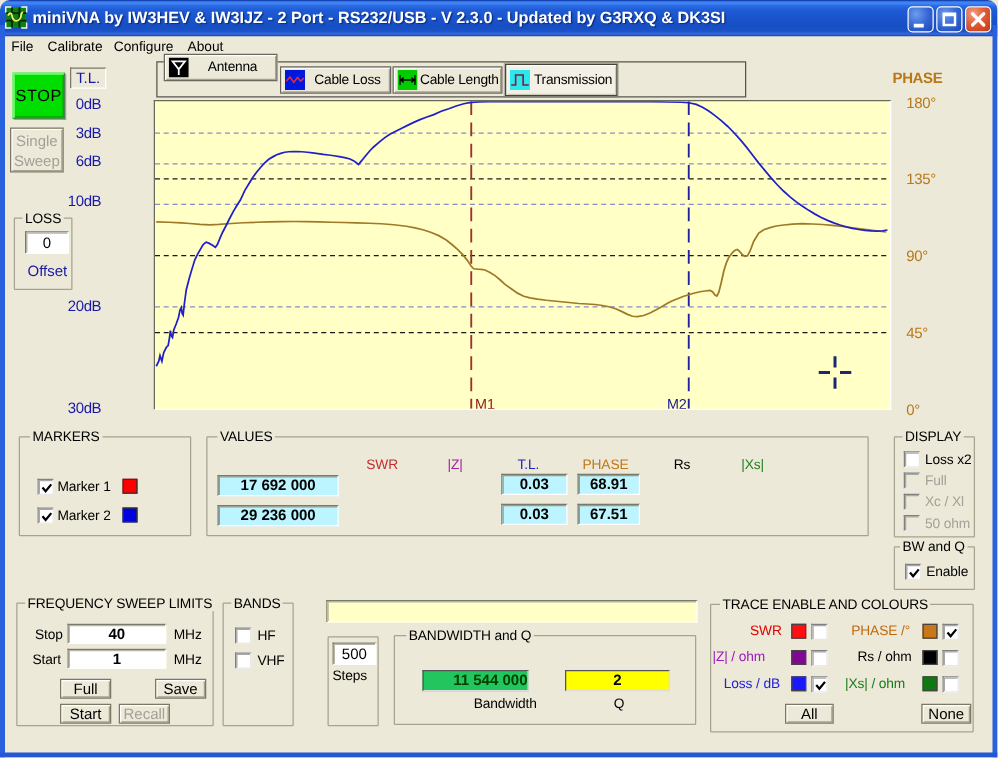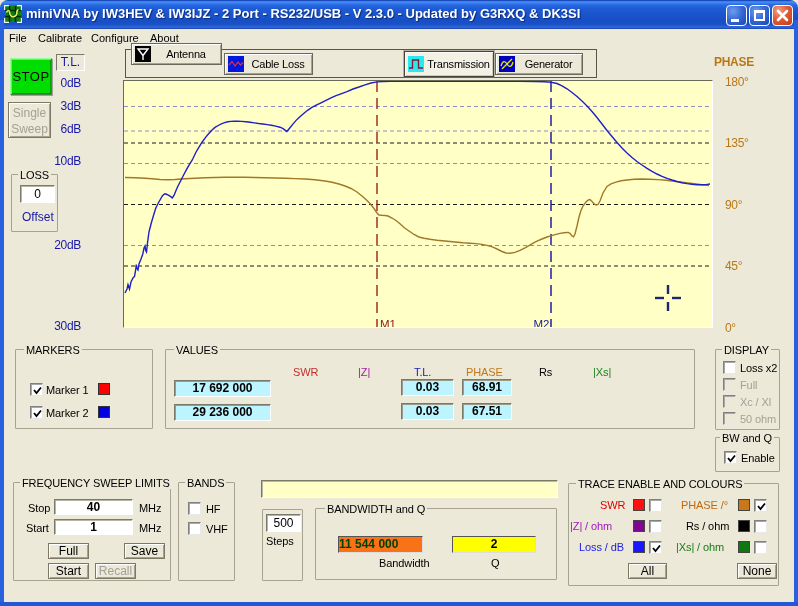--- a/index.html
+++ b/index.html
@@ -98,33 +98,33 @@
       </svg>
     <span>Antenna</span>
   </div>
   <div class="abs tabbtn" style="left:224px;top:53px;width:89px;">
     <svg width="16" height="16" viewBox="0 0 16 16">
         <rect width="16" height="16" fill="#0018DD"></rect>
         <path d="M1 9 L4 5.5 L7 10 L10 6 L12.5 9 L15 6.5" stroke="#E03040" stroke-width="1.2" fill="none"></path>
       </svg>
     <span>Cable Loss</span>
   </div>
+  <div class="abs tabbtn" style="left:314px;top:53px;width:88px;">
+    <svg width="16" height="16" viewBox="0 0 16 16">
+        <rect width="16" height="16" fill="#00CC00"></rect>
+        <path d="M2 4 V12 M14 4 V12 M2 8 H14 M5 6 L2.5 8 L5 10 M11 6 L13.5 8 L11 10" stroke="#000" stroke-width="1.1" fill="none"></path>
+      </svg>
+    <span>Cable Length</span>
+  </div>
   <div class="abs tabbtn sel" style="left:404px;top:51px;width:90px;height:26px;">
     <svg width="16" height="16" viewBox="0 0 16 16">
         <rect width="16" height="16" fill="#28E8F0"></rect>
         <path d="M1 12 H4.5 V4 H10.5 V12 H15" stroke="#881830" stroke-width="1.3" fill="none"></path>
       </svg>
     <span>Transmission</span>
-  </div>
-  <div class="abs tabbtn" style="left:495px;top:53px;width:88px;">
-    <svg width="16" height="16" viewBox="0 0 16 16">
-        <rect width="16" height="16" fill="#0000B8"></rect>
-        <path d="M2 10 C3.5 4.5 6 4.5 8 8 C10 11.5 12.5 11.5 14 6 M3 13 L13 3" stroke="#E8E800" stroke-width="1.3" fill="none"></path>
-      </svg>
-    <span>Generator</span>
   </div>
 
   <div class="abs phl" style="left:714px;top:55px;font-weight:bold;">PHASE</div>
   <div class="abs phl" style="left:725px;top:75px;">180°</div>
   <div class="abs phl" style="left:725px;top:136px;">135°</div>
   <div class="abs phl" style="left:725px;top:198px;">90°</div>
   <div class="abs phl" style="left:725px;top:259px;">45°</div>
   <div class="abs phl" style="left:725px;top:321px;">0°</div>
 
   <div class="abs" style="left:123px;top:80px;width:590px;height:248px;border:1px solid;border-color:#6A6A5A #FFFFFF #FFFFFF #6A6A5A;background:#FFFFC6;">
@@ -236,21 +236,21 @@
 
   <div class="abs" style="left:261px;top:480px;width:297px;height:18px;background:#FFFFC6;border:1px solid;border-color:#7A7A6A #fff #fff #7A7A6A;box-shadow:inset 1px 1px 0 #B8B5A5;"></div>
 
   <div class="abs grp" style="left:262px;top:509px;width:41px;height:72px;">
     <div class="abs inp" style="left:3px;top:4px;width:35px;height:18px;font-size:12px;line-height:16px;">500</div>
     <div class="abs lbl" style="left:3px;top:25px;">Steps</div>
   </div>
 
   <div class="abs grp" style="left:315px;top:508px;width:242px;height:72px;">
     <div class="grplabel" style="left:9px;">BANDWIDTH and Q</div>
-    <div class="abs" style="left:22px;top:27px;width:85px;height:17px;background:#f97316;border:1px solid #555;border-color:#555 #ddd #ddd #555;text-align:left;font-weight:bold;font-size:12px;color:#004000;line-height:15px;">11 544 000</div>
+    <div class="abs" style="left:22px;top:27px;width:85px;height:17px;background:#22c55e;border:1px solid #555;border-color:#555 #ddd #ddd #555;text-align:right;font-weight:bold;font-size:12px;color:#004000;line-height:15px;">11 544 000</div>
     <div class="abs lbl" style="left:39px;top:48px;padding-left:24px;">Bandwidth</div>
     <div class="abs" style="left:136px;top:27px;width:84px;height:17px;background:#FFFF00;border:1px solid #555;border-color:#555 #ddd #ddd #555;text-align:center;font-weight:bold;font-size:12px;color:#000;line-height:15px;">2</div>
     <div class="abs lbl" style="left:175px;top:48px;">Q</div>
   </div>
 
   <div class="abs grp" style="left:568px;top:483px;width:211px;height:103px;">
     <div class="grplabel" style="left:7px;">TRACE ENABLE AND COLOURS</div>
     <div class="abs lbl" style="left:31px;top:15px;color:#E00000;">SWR</div>
     <div class="abs" style="left:64px;top:15px;width:12px;height:12px;background:#FF1010;border:1px solid #444;"></div>
     <div class="abs cb" style="left:80px;top:15px;"></div>

